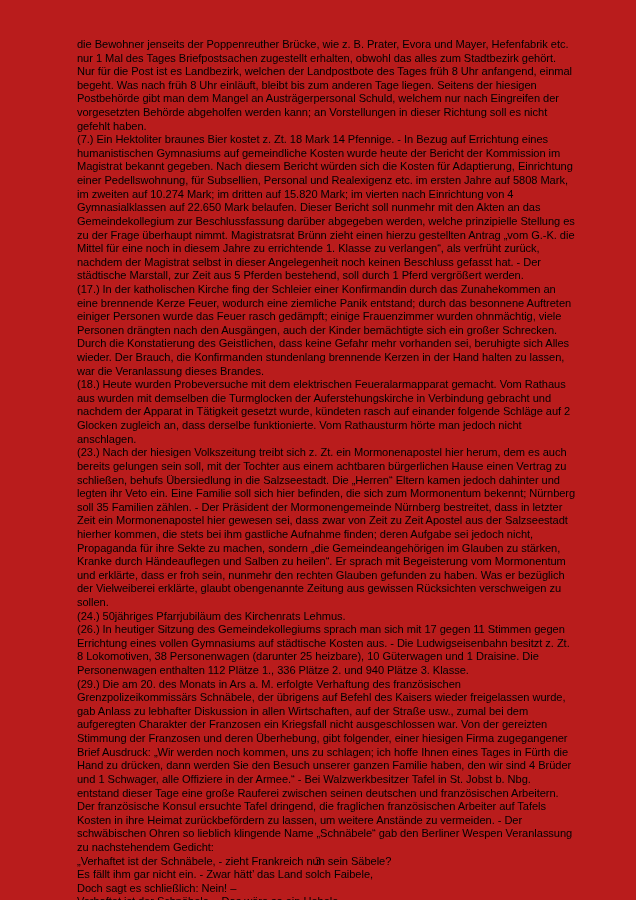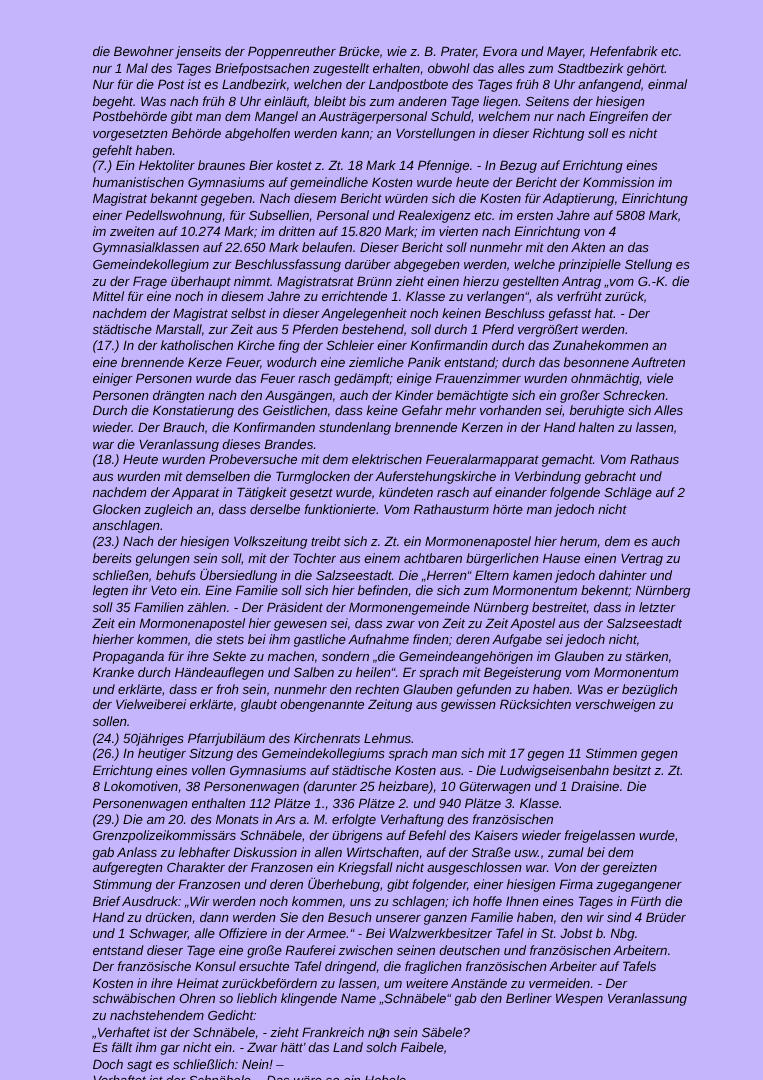--- a/index.html
+++ b/index.html
@@ -1,17 +1,17 @@
 <!DOCTYPE html>
 <html><head>
 <meta charset="utf-8">
 <style>
   html, body { margin: 0; padding: 0; background: #ffffff; }
   body { width: 636px; height: 900px; position: relative; overflow: hidden; }
-  .page { position: absolute; left: 0; top: 0; width: 636px; height: 900px; background: #c4b5fd; font-style: italic; }
+  .page { position: absolute; left: 0; top: 0; width: 636px; height: 900px; background: #b91c1c; }
   .text-block {
     position: absolute; left: 77px; top: 38px; width: 490px;
     font-family: "Liberation Sans", sans-serif; font-size: 11.1px; line-height: 13.62px;
     color: #000; white-space: pre; letter-spacing: -0.05px;
   }
   .line { display: block; height: 13.62px; }
   .page-number {
     position: absolute; left: 0; width: 636px; top: 854px; text-align: center;
     font-family: "Liberation Serif", serif; font-size: 12px; color: #000;
   }

